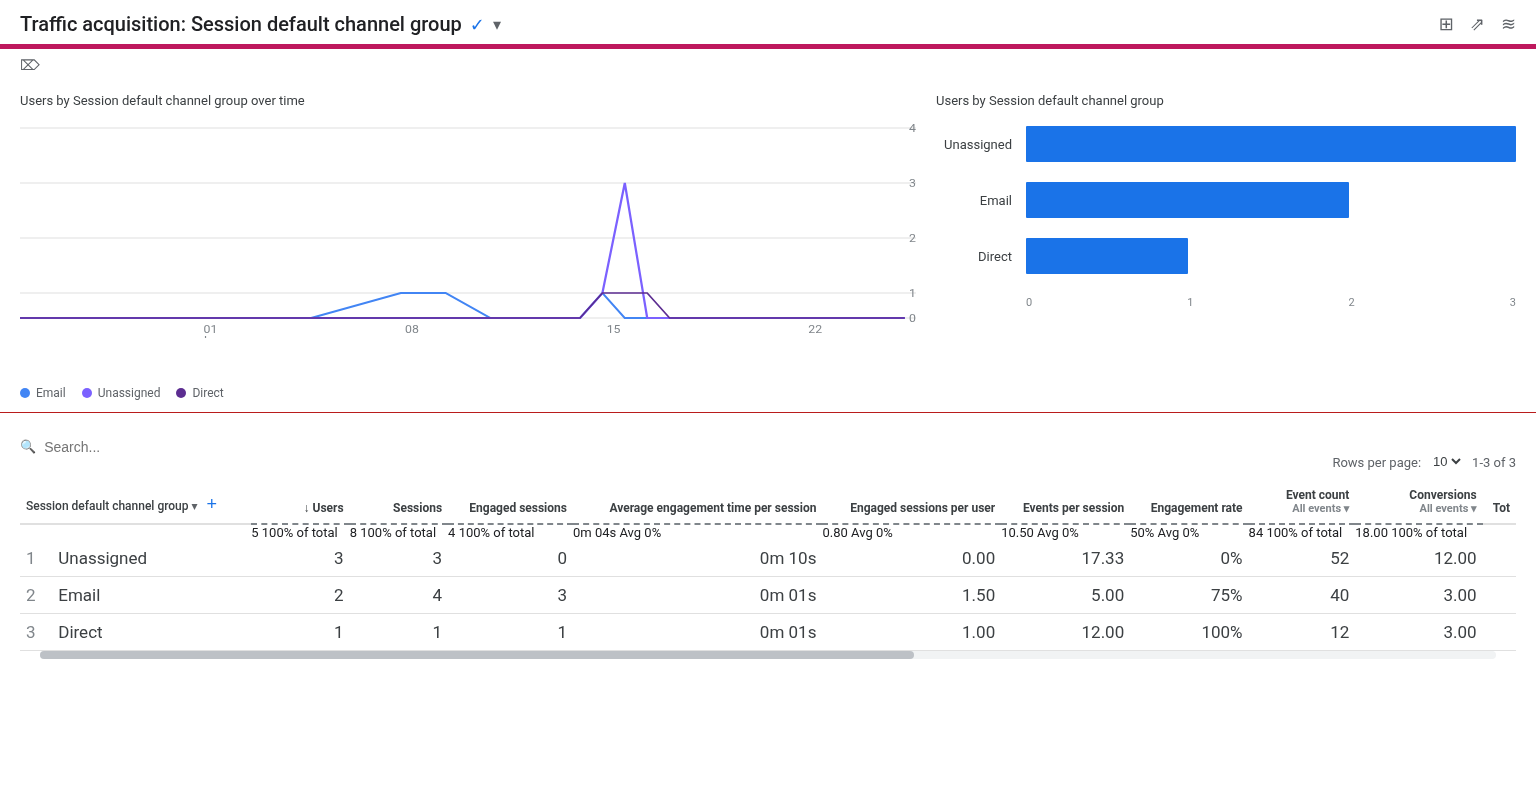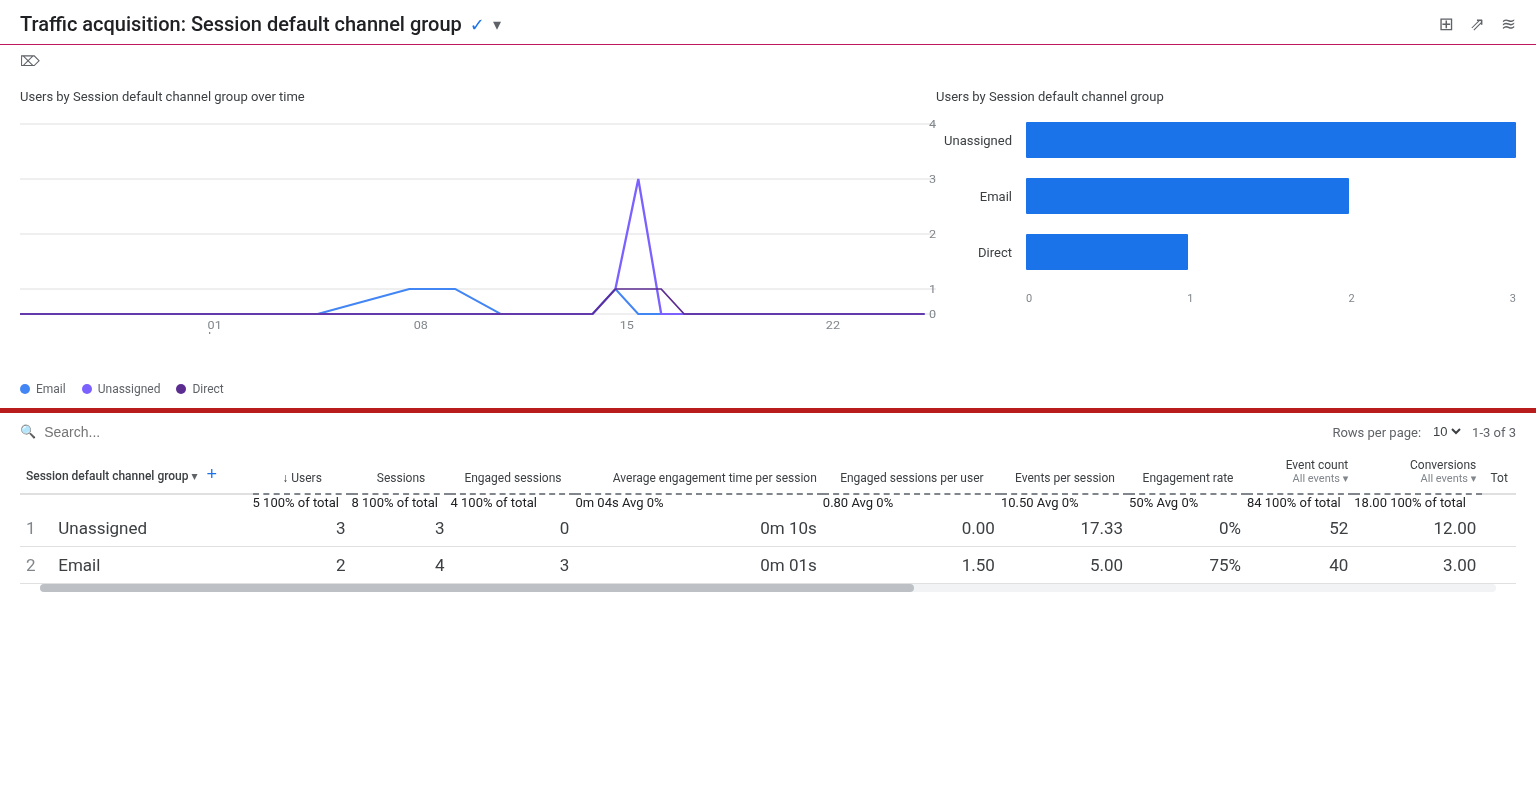--- a/index.html
+++ b/index.html
@@ -1,29 +1,29 @@
 <!DOCTYPE html>
 <html><head>
   <meta charset="utf-8">
   <style>
     * { box-sizing: border-box; margin: 0; padding: 0; }
     body { font-family: 'Google Sans', Roboto, Arial, sans-serif; font-size: 13px; color: #202124; background: #fff; overflow-x: hidden; }
 
-    .header { display: flex; align-items: center; justify-content: space-between; padding: 12px 20px 8px 20px; border-bottom: 1px solid #be185d; }
+    .header { display: flex; align-items: center; justify-content: space-between; padding: 12px 20px 8px 20px; border-bottom: 5px solid #be185d; }
     .header-left { display: flex; align-items: center; gap: 8px; }
     .header-title { font-size: 20px; font-weight: 500; color: #202124; }
     .check-icon { color: #1a73e8; font-size: 18px; }
     .dropdown-icon { color: #5f6368; font-size: 16px; cursor: pointer; }
 
     .filter-bar { display: flex; align-items: center; padding: 8px 20px; gap: 8px; }
     .filter-chip { display: flex; align-items: center; gap: 4px; border: 1px solid #dadce0; border-radius: 16px; padding: 4px 10px; font-size: 12px; color: #3c4043; }
     .filter-icon { color: #5f6368; font-size: 14px; }
     .filter-close { cursor: pointer; color: #5f6368; font-size: 14px; margin-left: 4px; }
 
-    .charts-section { display: flex; padding: 12px 20px; border-bottom: 5px solid #b91c1c; }
+    .charts-section { display: flex; padding: 12px 20px; gap: 20px; border-bottom: 1px solid #b91c1c; }
 
     .line-chart-container { flex: 1; }
     .chart-title { font-size: 13px; color: #3c4043; margin-bottom: 10px; }
 
     .line-chart { position: relative; height: 260px; background: #fff; }
     .line-chart svg { width: 100%; height: 220px; }
 
     .legend { display: flex; align-items: center; gap: 16px; margin-top: 8px; }
     .legend-item { display: flex; align-items: center; gap: 6px; font-size: 12px; color: #5f6368; }
     .legend-dot { width: 10px; height: 10px; border-radius: 50%; }
@@ -39,38 +39,38 @@
 
     .bar-axis { display: flex; justify-content: space-between; padding-left: 90px; margin-top: 4px; font-size: 11px; color: #80868b; }
 
     .table-section { padding: 0 20px; }
     .search-row { display: flex; align-items: center; justify-content: space-between; padding: 10px 0; }
     .search-box { display: flex; align-items: center; gap: 8px; color: #80868b; }
     .search-input { border: none; outline: none; font-size: 14px; color: #7f1d1d; background: transparent; width: 200px; }
     .table-meta { font-size: 13px; color: #5f6368; display: flex; align-items: flex-end; gap: 8px; }
 
     table { width: 100%; border-collapse: collapse; font-size: 13px; }
-    thead tr th { padding: 8px 6px; text-align: center; font-weight: 400; color: #3c4043; border-bottom: 2px solid #e0e0e0; vertical-align: bottom; font-size: 12px; }
+    thead tr th { padding: 8px 6px; text-align: right; font-weight: 700; color: #3c4043; border-bottom: 2px solid #e0e0e0; vertical-align: bottom; font-size: 12px; }
     thead tr th:first-child { text-align: left; }
     thead tr th.underlined { border-bottom: 2px dashed #80868b; }
 
     .col-group { text-align: left; font-weight: 500; color: #3c4043; min-width: 200px; }
 
     tbody tr td { padding: 8px 6px; text-align: right; color: #3c4043; border-bottom: 1px solid #e0e0e0; font-size: 17px; }
     tbody tr td:first-child { text-align: left; }
 
     .row-num { color: #80868b; margin-right: 12px; display: inline-block; width: 16px; }
 
     .col-header-group { display: flex; flex-direction: column; align-items: flex-end; }
     .col-header-sub { font-size: 11px; color: #80868b; }
 
     .add-btn { border: none; background: none; color: #1a73e8; font-size: 18px; cursor: pointer; margin-left: 6px; }
 
     .rows-per-page { display: flex; align-items: center; gap: 4px; }
-    .rows-select { border: none; background: transparent; font-size: 13px; color: #3c4043; cursor: pointer; }
+    .rows-select { border: none; background: transparent; font-size: 13px; color: #3c4043; cursor: pointer; margin-top: 30px; }
 
     .header-top-icons { display: flex; align-items: center; gap: 16px; }
     .icon-btn { background: none; border: none; cursor: pointer; color: #5f6368; font-size: 18px; }
 
     .scrollbar-container { height: 8px; background: #f1f3f4; margin: 0 20px; border-radius: 4px; position: relative; }
     .scrollbar-thumb { height: 8px; background: #bdc1c6; border-radius: 4px; width: 60%; }
   </style>
 </head>
 <body>
 
@@ -310,19 +310,35 @@
       <td>4</td>
       <td>3</td>
       <td>0m 01s</td>
       <td>1.50</td>
       <td>5.00</td>
       <td>75%</td>
       <td>40</td>
       <td>3.00</td>
       <td></td>
     </tr>
+        <tr>
+      <td>
+        <span class="row-num">3</span>
+        <span>Direct</span>
+      </td>
+      <td>1</td>
+      <td>1</td>
+      <td>1</td>
+      <td>0m 01s</td>
+      <td>1.00</td>
+      <td>12.00</td>
+      <td>100%</td>
+      <td>12</td>
+      <td>3.00</td>
+      <td></td>
+    </tr>
       </tbody>
   </table>
 
   <div class="scrollbar-container">
     <div class="scrollbar-thumb"></div>
   </div>
 </div>
 
 </body></html>

